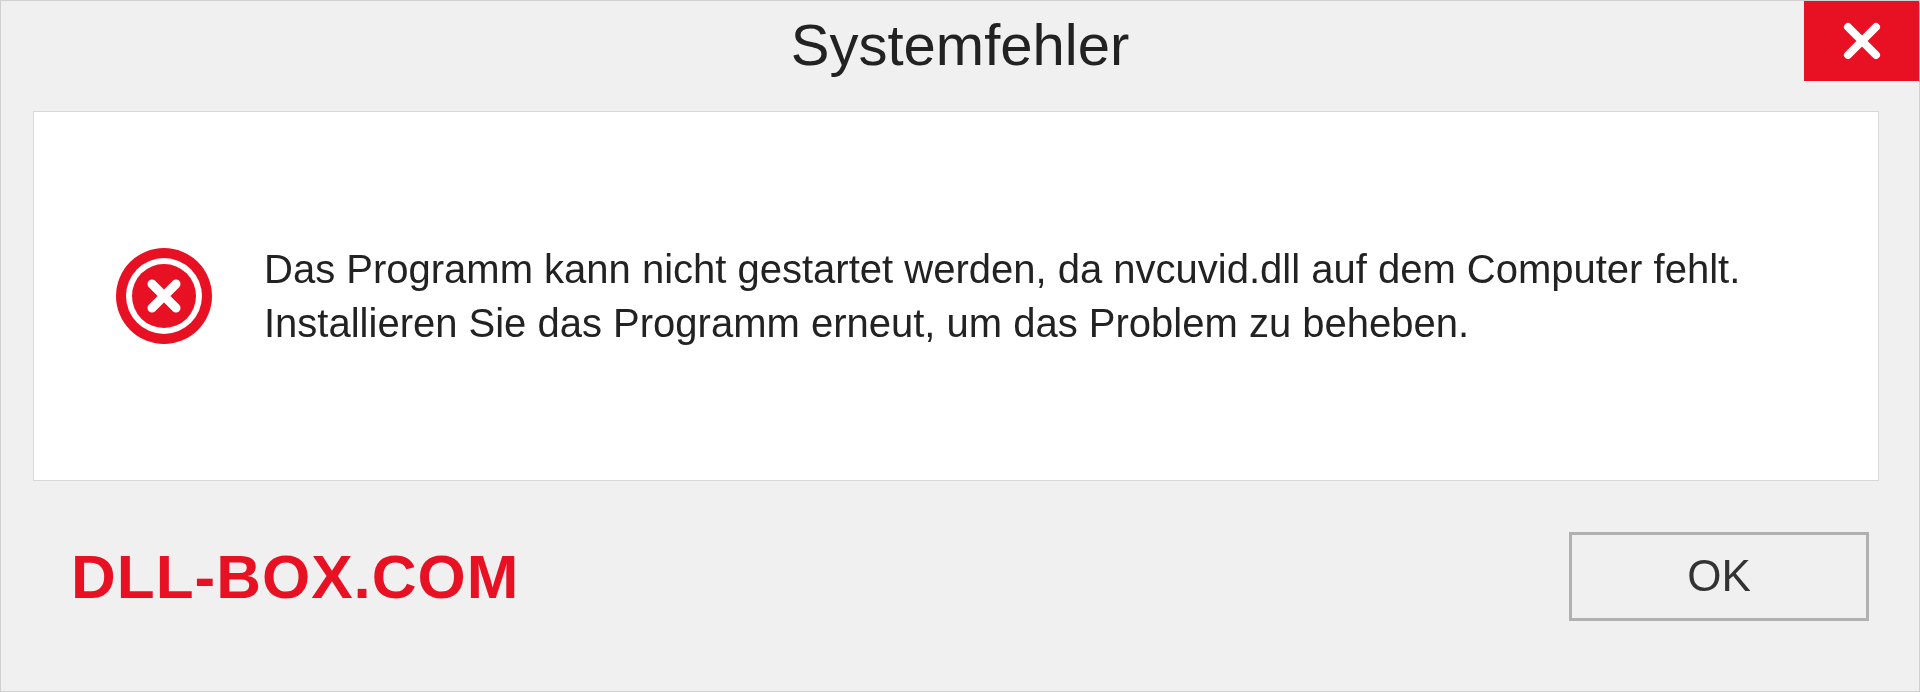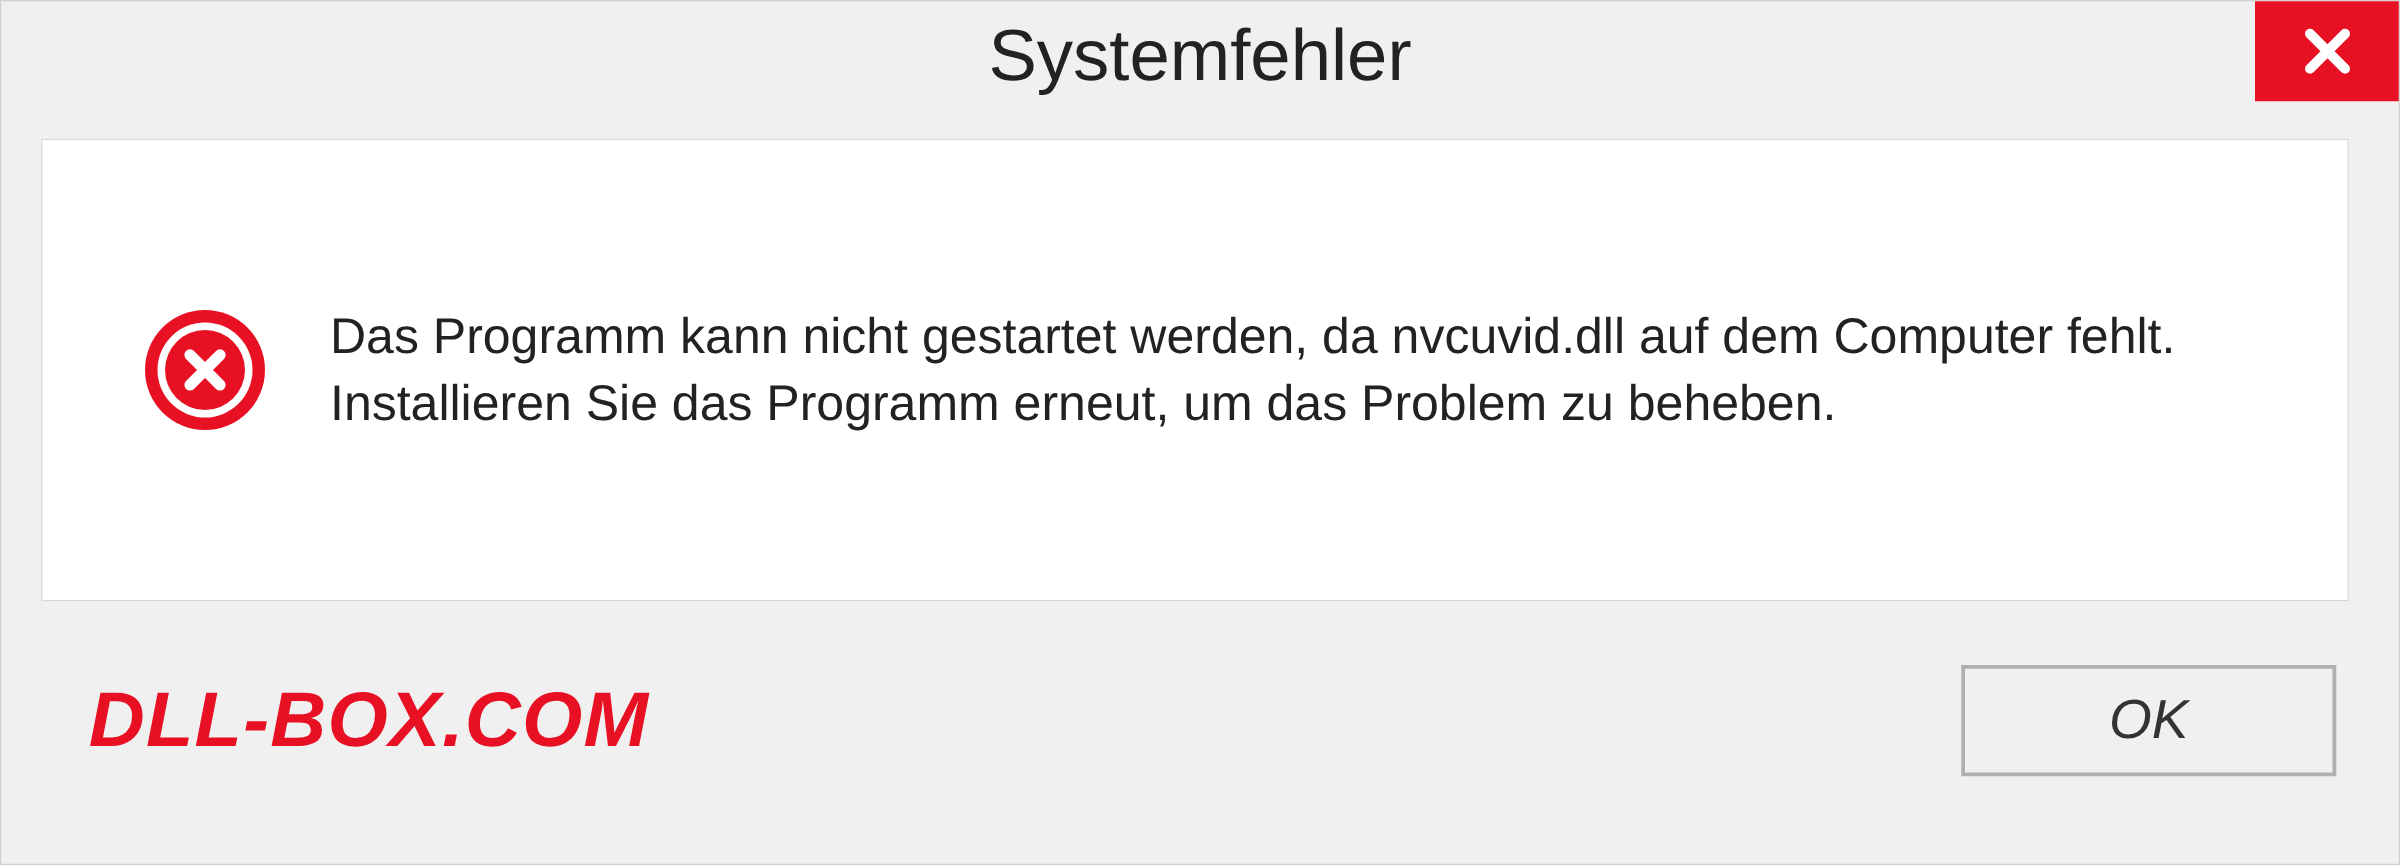--- a/index.html
+++ b/index.html
@@ -72,21 +72,20 @@
       line-height: 1.35;
       color: #222;
       font-weight: 400;
     }
     .footer {
       display: flex;
       align-items: center;
       justify-content: space-between;
       padding: 0 50px 0 70px;
       height: 130px;
-      font-style: italic;
     }
     .watermark {
       font-size: 62px;
       font-weight: 900;
       color: #e81123;
       letter-spacing: 1px;
       font-family: Arial, sans-serif;
     }
     .ok-btn {
       width: 300px;

